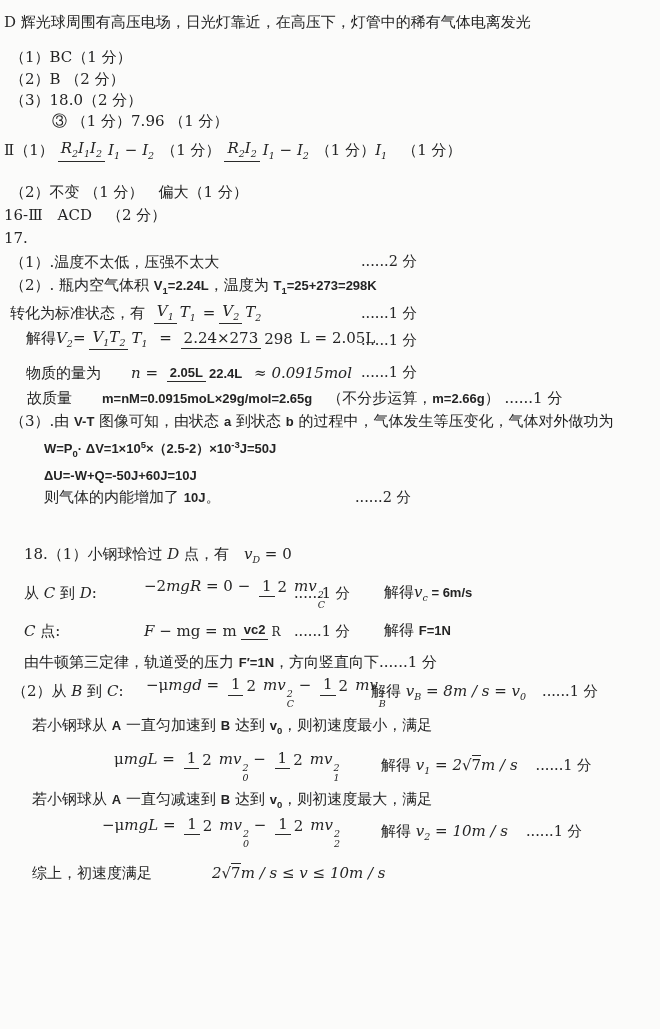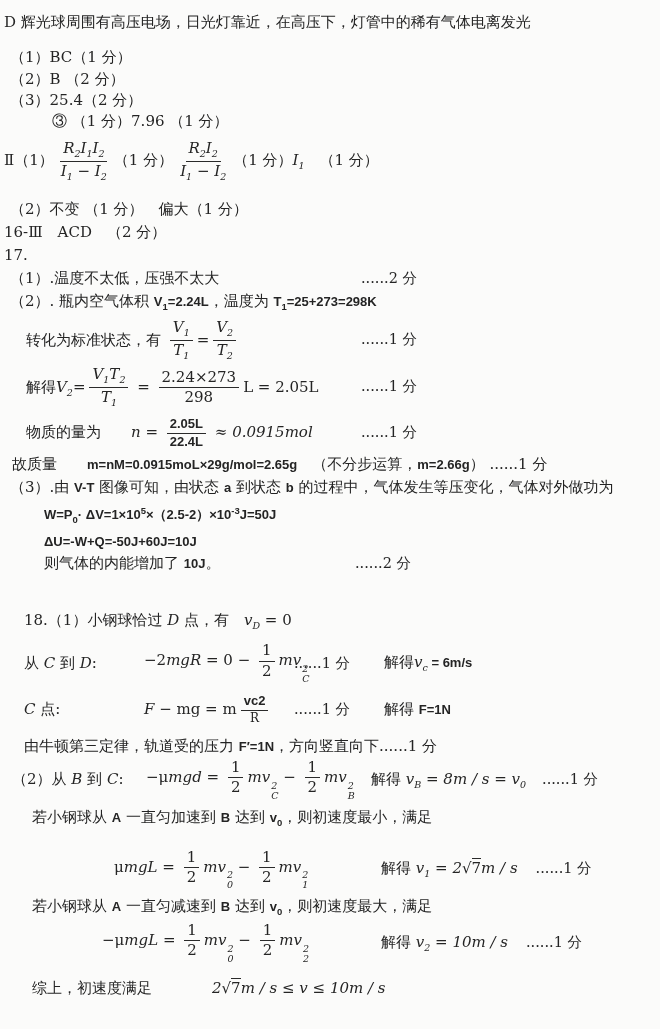--- a/index.html
+++ b/index.html
@@ -11,40 +11,40 @@
     padding:6px 8px 0 4px;overflow:hidden;
   }
   .line{white-space:nowrap;font-size:15px;line-height:21px;}
   .t{font-style:normal;}
   .i{font-family:"DejaVu Serif",serif;font-style:italic;}
   .b{font-family:"Liberation Sans","DejaVu Sans",sans-serif;font-weight:700;font-size:13px;}
   .tsub{font-size:9.5px;vertical-align:-4px;}
   .tsup{font-size:9.5px;vertical-align:5px;}
   .tsub.i,.tsup.i{font-style:italic;}
   .tsub.b,.tsup.b{font-family:"Liberation Sans","DejaVu Sans",sans-serif;font-weight:700;}
-  .frac{display:inline-flex;flex-direction:column;align-items:center;vertical-align:middle;margin:0 4px;line-height:1.15;}
+  .frac{display:inline-flex;flex-direction:row;align-items:center;vertical-align:middle;margin:0 4px;line-height:1.15;}
   .frac .fn{border-bottom:1.2px solid #2a2a2a;padding:0 3px 1px;}
   .frac .fd{padding:1px 3px 0;}
   .frac.sm{font-size:12px;}
   .stack{display:inline-flex;flex-direction:column;align-items:flex-start;vertical-align:-7px;line-height:1.05;font-size:9.5px;font-style:italic;margin-left:1px;}
   .sqrt .rad{font-style:normal;}
   .sqrt .rdc{border-top:1.2px solid #2a2a2a;}
   .main,.lbl{display:inline-block;vertical-align:middle;white-space:nowrap;}
   .score{font-size:14.5px;}
 </style>
 </head>
 <body>
 
 <div class="page">
 
   <div class="line" style="margin-top:6px">D 辉光球周围有高压电场，日光灯靠近，在高压下，灯管中的稀有气体电离发光</div>
 
   <div class="line" style="margin-top:14px;margin-left:6px">（1）BC（1 分）</div>
   <div class="line" style="margin-top:1px;margin-left:6px">（2）B （2 分）</div>
-  <div class="line" style="margin-top:0;margin-left:6px">（3）25.4（2 分）</div>
+  <div class="line" style="margin-top:0;margin-left:6px">（3）18.0（2 分）</div>
   <div class="line" style="margin-top:0;margin-left:48px">③ （1 分）7.96 （1 分）</div>
 
   <div class="line" style="margin-top:8px"><span class="t">Ⅱ（1）</span><span class="frac">
         <span class="fn"><span class="i">R</span><span class="tsub i">2</span><span class="i">I</span><span class="tsub i">1</span><span class="i">I</span><span class="tsub i">2</span></span>
         <span class="fd"><span class="i">I</span><span class="tsub i">1</span><span class="t"> − </span><span class="i">I</span><span class="tsub i">2</span></span>
       </span><span class="t">（1 分）</span><span class="frac">
         <span class="fn"><span class="i">R</span><span class="tsub i">2</span><span class="i">I</span><span class="tsub i">2</span></span>
         <span class="fd"><span class="i">I</span><span class="tsub i">1</span><span class="t"> − </span><span class="i">I</span><span class="tsub i">2</span></span>
       </span><span class="t">（1 分）</span><span class="i">I</span><span class="tsub i">1</span><span class="t">　（1 分）</span></div>
   <div class="line" style="margin-top:16px;margin-left:6px">（2）不变 （1 分）　偏大（1 分）</div>
@@ -52,21 +52,21 @@
 
   <div class="line" style="margin-top:2px">17.</div>
 
   <div class="line" style="margin-top:2px;margin-left:6px">
     <span class="main" style="width:351px">（1）.温度不太低，压强不太大</span><span class="score">......2 分</span>
   </div>
 
   <div class="line" style="margin-top:2px;margin-left:6px"><span class="t">（2）. 瓶内空气体积 </span><span class="b">V</span><span class="tsub b">1</span><span class="b">=2.24L</span><span class="t">，温度为 </span><span class="b">T</span><span class="tsub b">1</span><span class="b">=25+273=298K</span></div>
 
   <div class="line" style="margin-top:2px;margin-left:6px">
-    <span class="main" style="width:351px"><span style="margin-left:16px"><span class="t">转化为标准状态，有 </span><span class="frac">
+    <span class="main" style="width:351px"><span style=""><span class="t">转化为标准状态，有 </span><span class="frac">
             <span class="fn"><span class="i">V</span><span class="tsub i">1</span></span>
             <span class="fd"><span class="i">T</span><span class="tsub i">1</span></span>
           </span><span class="t">=</span><span class="frac">
             <span class="fn"><span class="i">V</span><span class="tsub i">2</span></span>
             <span class="fd"><span class="i">T</span><span class="tsub i">2</span></span>
           </span></span></span><span class="score">......1 分</span>
   </div>
 
   <div class="line" style="margin-top:4px;margin-left:6px">
     <span class="main" style="width:351px"><span style="margin-left:16px"><span class="t">解得</span><span class="i">V</span><span class="tsub i">2</span><span class="t">=</span><span class="frac">
@@ -78,21 +78,21 @@
           </span><span class="t">L = 2.05L</span></span></span><span class="score">......1 分</span>
   </div>
 
   <div class="line" style="margin-top:8px;margin-left:6px">
     <span class="main" style="width:351px"><span style="margin-left:16px"><span class="t">物质的量为　　</span><span class="i">n</span><span class="t"> = </span><span class="frac sm">
             <span class="fn"><span class="b">2.05L</span></span>
             <span class="fd"><span class="b">22.4L</span></span>
           </span><span class="t"> ≈ </span><span class="i">0.0915mol</span></span></span><span class="score">......1 分</span>
   </div>
 
-  <div class="line" style="margin-top:4px;margin-left:8px"><span class="t">故质量　　</span><span class="b">m=nM=0.0915moL×29g/mol=2.65g</span><span class="t">　（不分步运算，</span><span class="b">m=2.66g</span><span class="t">） ......1 分</span></div>
+  <div class="line" style="margin-top:4px;margin-left:23px"><span class="t">故质量　　</span><span class="b">m=nM=0.0915moL×29g/mol=2.65g</span><span class="t">　（不分步运算，</span><span class="b">m=2.66g</span><span class="t">） ......1 分</span></div>
 
   <div class="line" style="margin-top:2px;margin-left:6px"><span class="t">（3）.由 </span><span class="b">V-T</span><span class="t"> 图像可知，由状态 </span><span class="b">a</span><span class="t"> 到状态 </span><span class="b">b</span><span class="t"> 的过程中，气体发生等压变化，气体对外做功为</span></div>
   <div class="line" style="margin-top:2px;margin-left:40px"><span class="b">W=P</span><span class="tsub b">0</span><span class="b">· ΔV=1×10</span><span class="tsup b">5</span><span class="b">×（2.5-2）×10</span><span class="tsup b">-3</span><span class="b">J=50J</span></div>
   <div class="line" style="margin-top:1px;margin-left:40px"><span class="b">ΔU=-W+Q=-50J+60J=10J</span></div>
 
   <div class="line" style="margin-top:1px;margin-left:40px">
     <span class="main" style="width:311px"><span class="t">则气体的内能增加了 </span><span class="b">10J</span><span class="t">。</span></span><span class="score">......2 分</span>
   </div>
 
   <div class="line" style="margin-top:36px;margin-left:20px"><span class="t">18.（1）小钢球恰过 </span><span class="i">D</span><span class="t"> 点，有　</span><span class="i">v</span><span class="tsub i">D</span><span class="t"> = 0</span></div>
@@ -127,21 +127,21 @@
           <span class="fn"><span class="t">1</span></span>
           <span class="fd"><span class="t">2</span></span>
         </span><span class="i">mv</span><span class="stack">
           <span class="stk-sp">2</span>
           <span class="stk-sb">B</span>
         </span></span><span><span class="t">解得 </span><span class="i">v</span><span class="tsub i">B</span><span class="i"> = 8m / s = v</span><span class="tsub i">0</span></span><span class="score" style="margin-left:16px">......1 分</span>
   </div>
 
   <div class="line" style="margin-top:6px;margin-left:28px"><span class="t">若小钢球从 </span><span class="b">A</span><span class="t"> 一直匀加速到 </span><span class="b">B</span><span class="t"> 达到 </span><span class="b">v</span><span class="tsub b">0</span><span class="t">，则初速度最小，满足</span></div>
 
-  <div class="line" style="margin-top:16px;margin-left:110px">
+  <div class="line" style="margin-top:8px;margin-left:110px">
     <span class="lbl" style="width:267px"><span class="t">μ</span><span class="i">mgL</span><span class="t"> = </span><span class="frac">
           <span class="fn"><span class="t">1</span></span>
           <span class="fd"><span class="t">2</span></span>
         </span><span class="i">mv</span><span class="stack">
           <span class="stk-sp">2</span>
           <span class="stk-sb">0</span>
         </span><span class="t"> − </span><span class="frac">
           <span class="fn"><span class="t">1</span></span>
           <span class="fd"><span class="t">2</span></span>
         </span><span class="i">mv</span><span class="stack">

